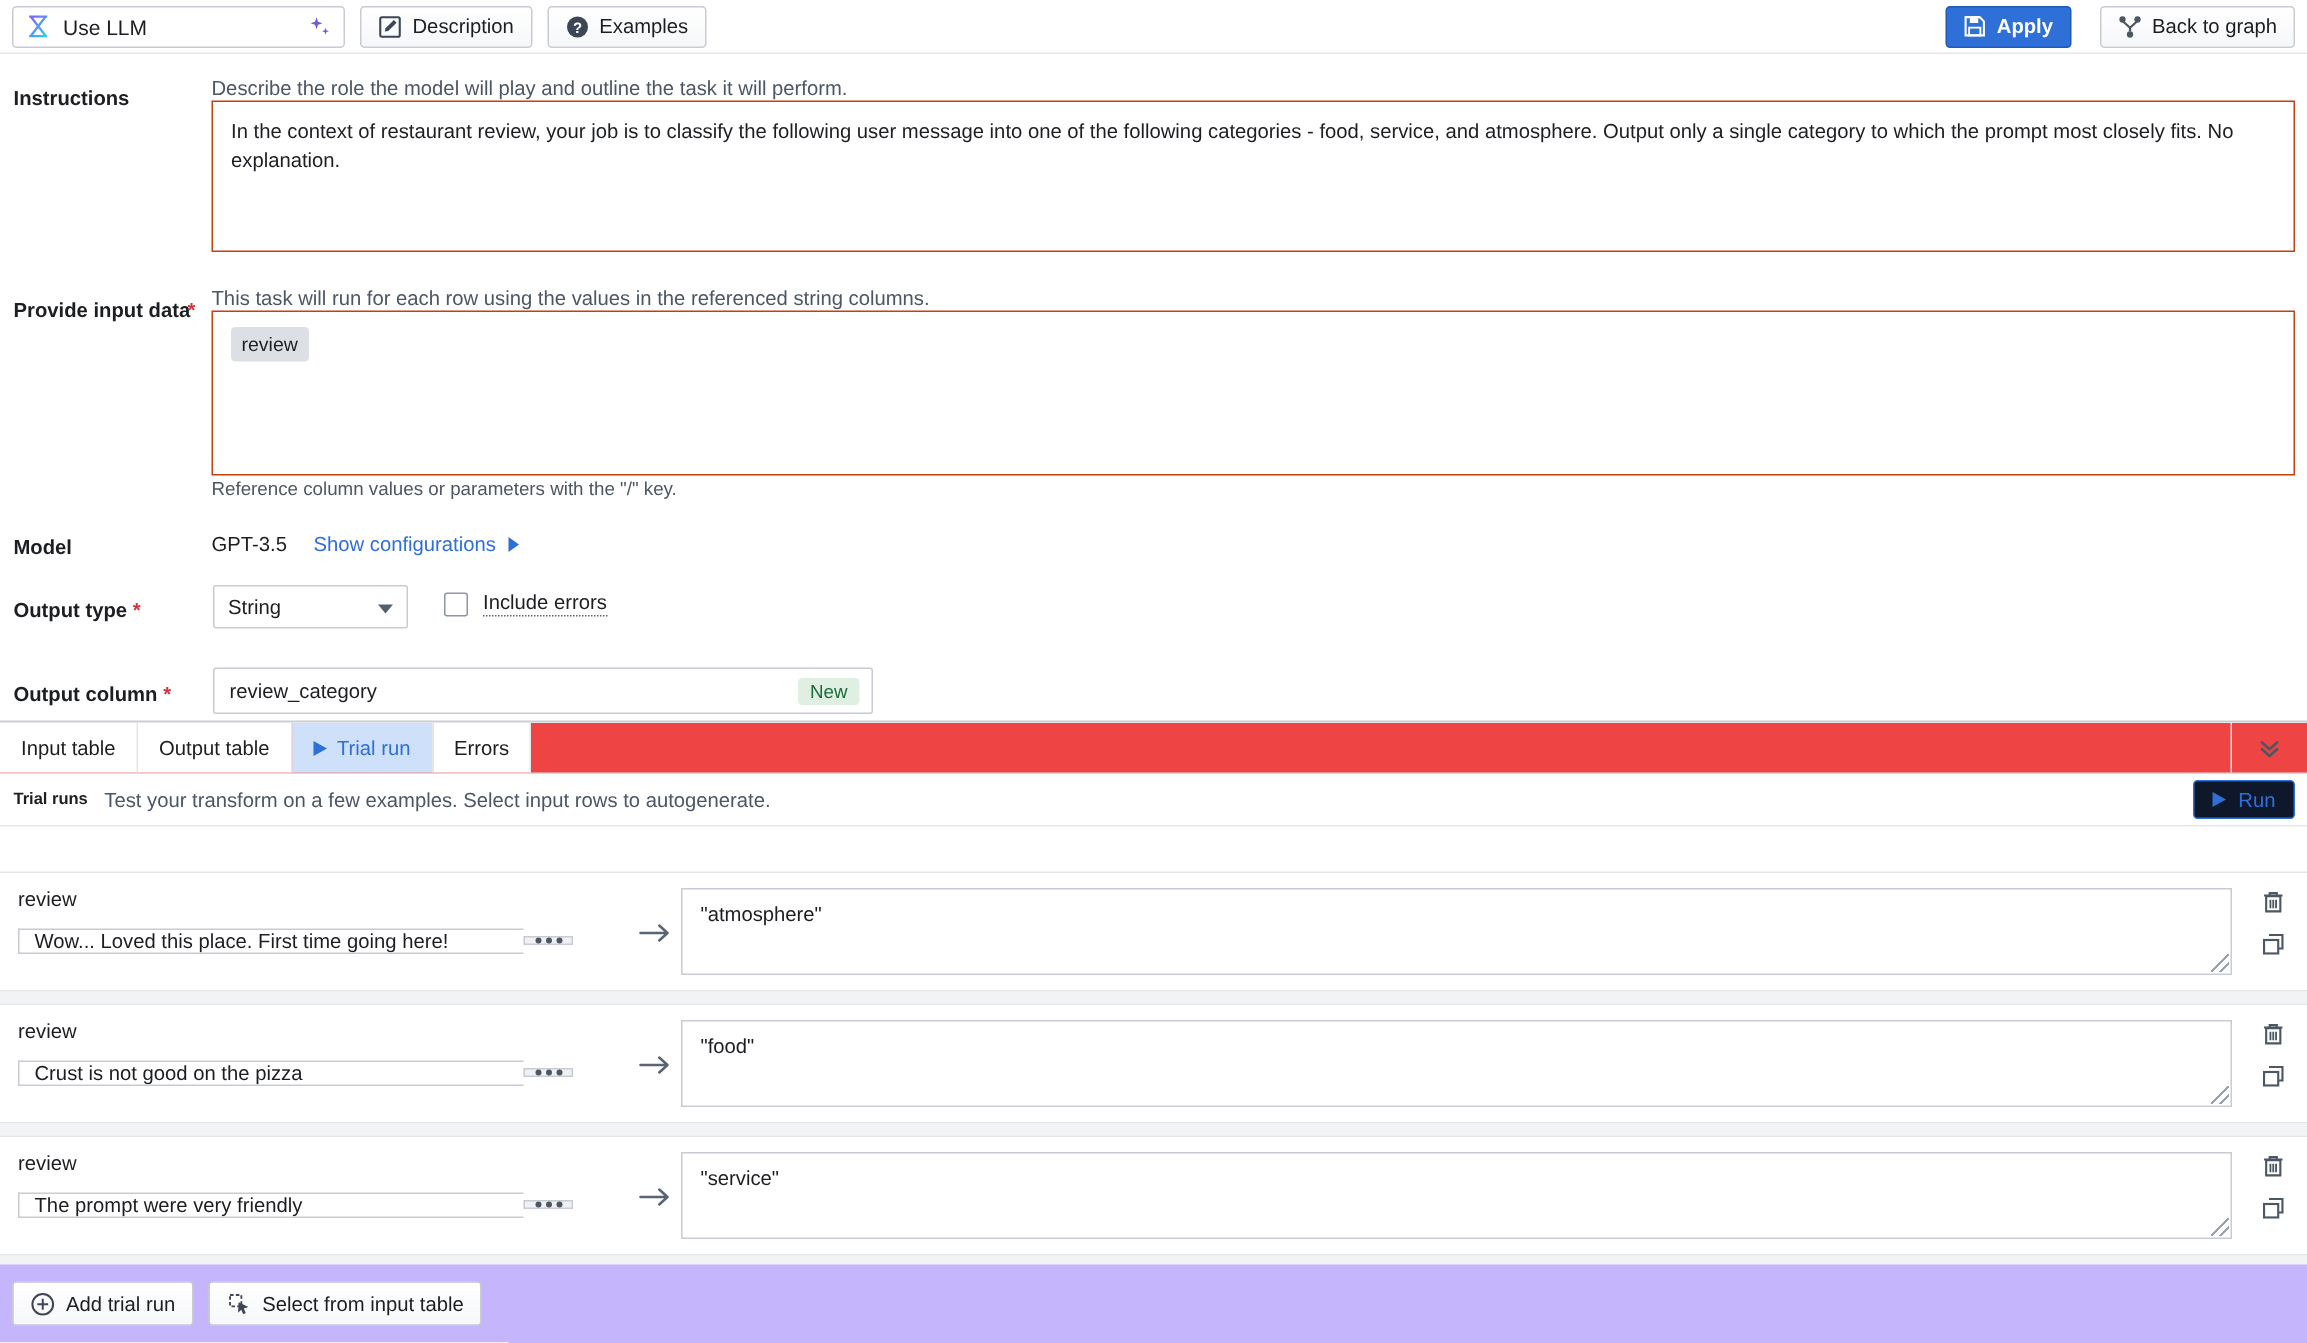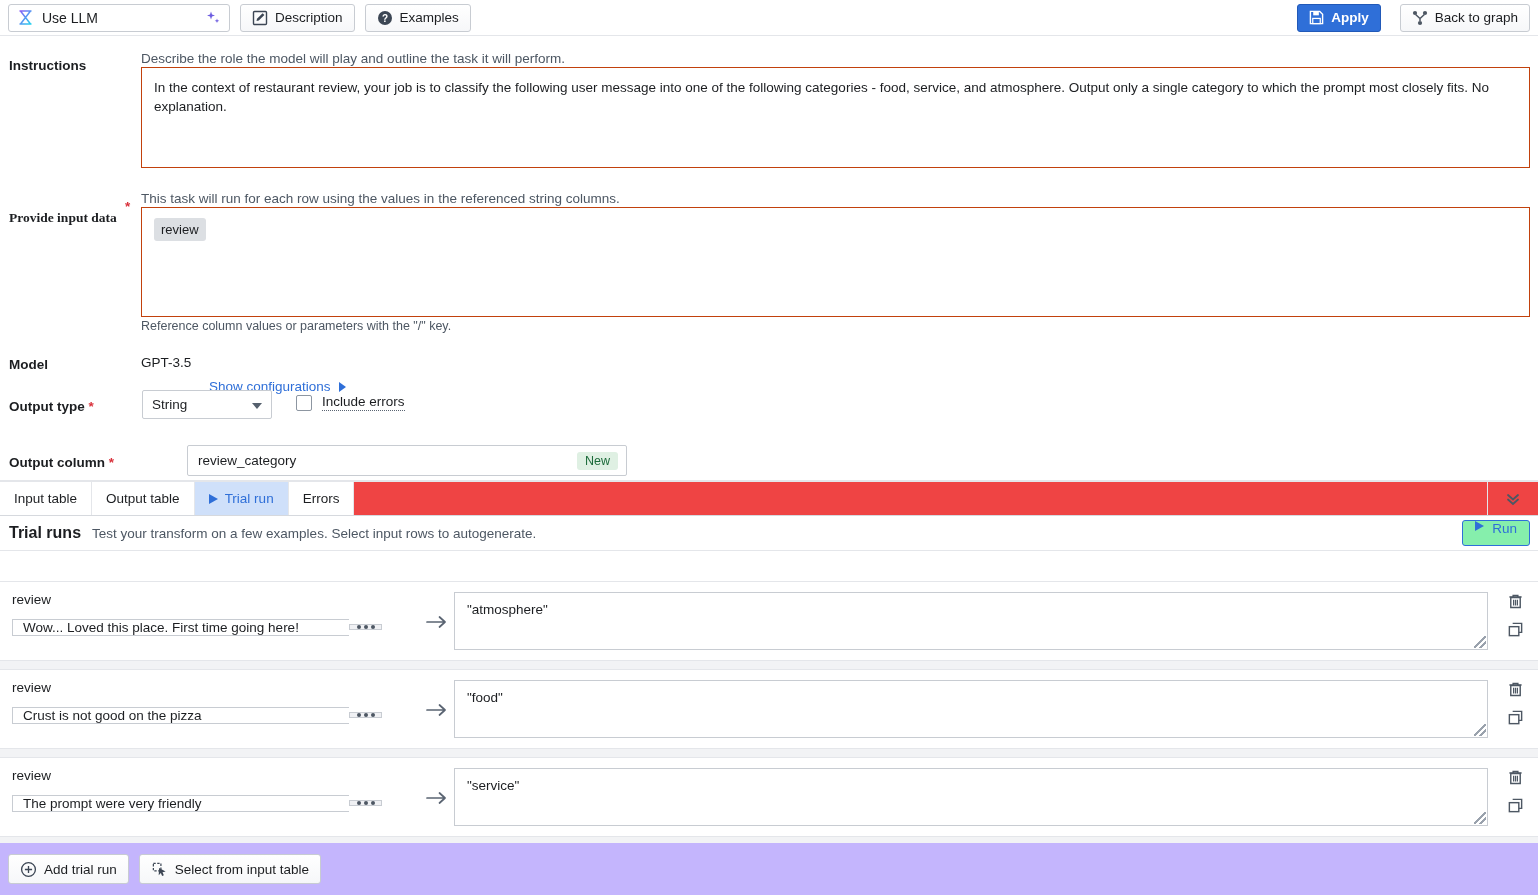--- a/index.html
+++ b/index.html
@@ -94,21 +94,20 @@
     width: 16px; height: 16px; border: 1px solid #8d96a1;
     border-radius: 2px; background: #fff; cursor: pointer;
   }
   .dotted { border-bottom: 1px dotted #5a6472; padding-bottom: 1px; cursor: help; }
 
   .inputbox {
     width: 440px; height: 31px;
     border: 1px solid #c8ccd2; border-radius: 2px; background: #fff;
     display: flex; align-items: center; padding: 0 8px 0 10px;
     font-size: 13.5px;
-    margin-left: 45px;
   }
   .badge-new {
     margin-left: auto;
     background: #dff0e3; color: #1c6b3a;
     border-radius: 3px; padding: 2px 8px; font-size: 12.5px;
   }
 
   
   .tabs-wrap {
     position: absolute; top: 480px; left: 0; width: 1538px; height: 1px;
@@ -134,26 +133,26 @@
     margin-left: auto; display: flex; align-items: center;
     padding: 0 16px; border-left: 1px solid #e4e6ea; cursor: pointer;
   }
 
   
   .trialhdr {
     position: absolute; top: 516px; left: 0; width: 1538px; height: 35px;
     display: flex; align-items: center; background: #fff;
     border-bottom: 1px solid #e4e6ea;
   }
-  .trialhdr .t1 { font-weight: bold; margin-left: 9px; font-size: 16px; }
+  .trialhdr .t1 { font-weight: bold; margin-left: 9px; font-size: 11px; }
   .trialhdr .t2 { margin-left: 11px; color: #4d5763; font-size: 13.5px; }
   .btn-run {
     height: 26px; border: 1px solid #2f6fd8; border-radius: 3px;
-    background: #86efac; color: #2f6fd8;
-    display: inline-flex; gap: 8px;
+    background: #0f172a; color: #2f6fd8;
+    display: inline-flex; align-items: center; gap: 8px;
     padding: 0 12px; font-size: 13.5px; cursor: pointer; margin-right: 8px;
   }
   .btn-run .play {
     width: 0; height: 0;
     border-top: 5px solid transparent; border-bottom: 5px solid transparent;
     border-left: 9px solid #2f6fd8;
   }
 
   
   .runs {
@@ -282,33 +281,33 @@
       <span>Back to graph</span>
     </div>
   </div>
 
   <div class="form">
 
     <div class="flabel" style="top:20px;">Instructions</div>
     <div class="hint" style="position:absolute; left:141px; top:15px;">Describe the role the model will play and outline the task it will perform.</div>
     <div class="ta" style="position:absolute; left:141px; top:31px; width:1389px; height:101px;">In the context of restaurant review, your job is to classify the following user message into one of the following categories - food, service, and atmosphere. Output only a single category to which the prompt most closely fits. No explanation.</div>
 
-    <div class="flabel" style="top:172px;font-family:Liberation Serif, serif;">
+    <div class="flabel" style="top:161px;">
       <span>Provide input data</span>
     </div>
     <span class="req" style="position:absolute; left:125px; top:163px;">*</span>
     <div class="hint" style="position:absolute; left:141px; top:155px;">This task will run for each row using the values in the referenced string columns.</div>
     <div class="ta" style="position:absolute; left:141px; top:171px; width:1389px; height:110px;">
       <span class="chip">review</span>
     </div>
     <div class="subhint" style="position:absolute; left:141px; top:283px;">Reference column values or parameters with the "/" key.</div>
 
     <div class="flabel" style="top:319px;">Model</div>
     <div class="modelname" style="position:absolute; left:141px; top:319px;">GPT-3.5</div>
-    <div style="position:absolute; left:209px; top:319px; display:flex; align-items:center; gap:8px;margin-top:24px;">
+    <div style="position:absolute; left:209px; top:319px; display:flex; align-items:center; gap:8px;">
       <span class="link">Show configurations</span>
       <span style="width:0;height:0;border-top:5px solid transparent;border-bottom:5px solid transparent;border-left:7px solid #2f6fd8;"></span>
     </div>
 
     <div class="flabel" style="top:361px;">
       <span>Output type</span>
       <span class="req">*</span>
     </div>
     <div class="select" style="position:absolute; left:142px; top:354px;">
       <span>String</span>

